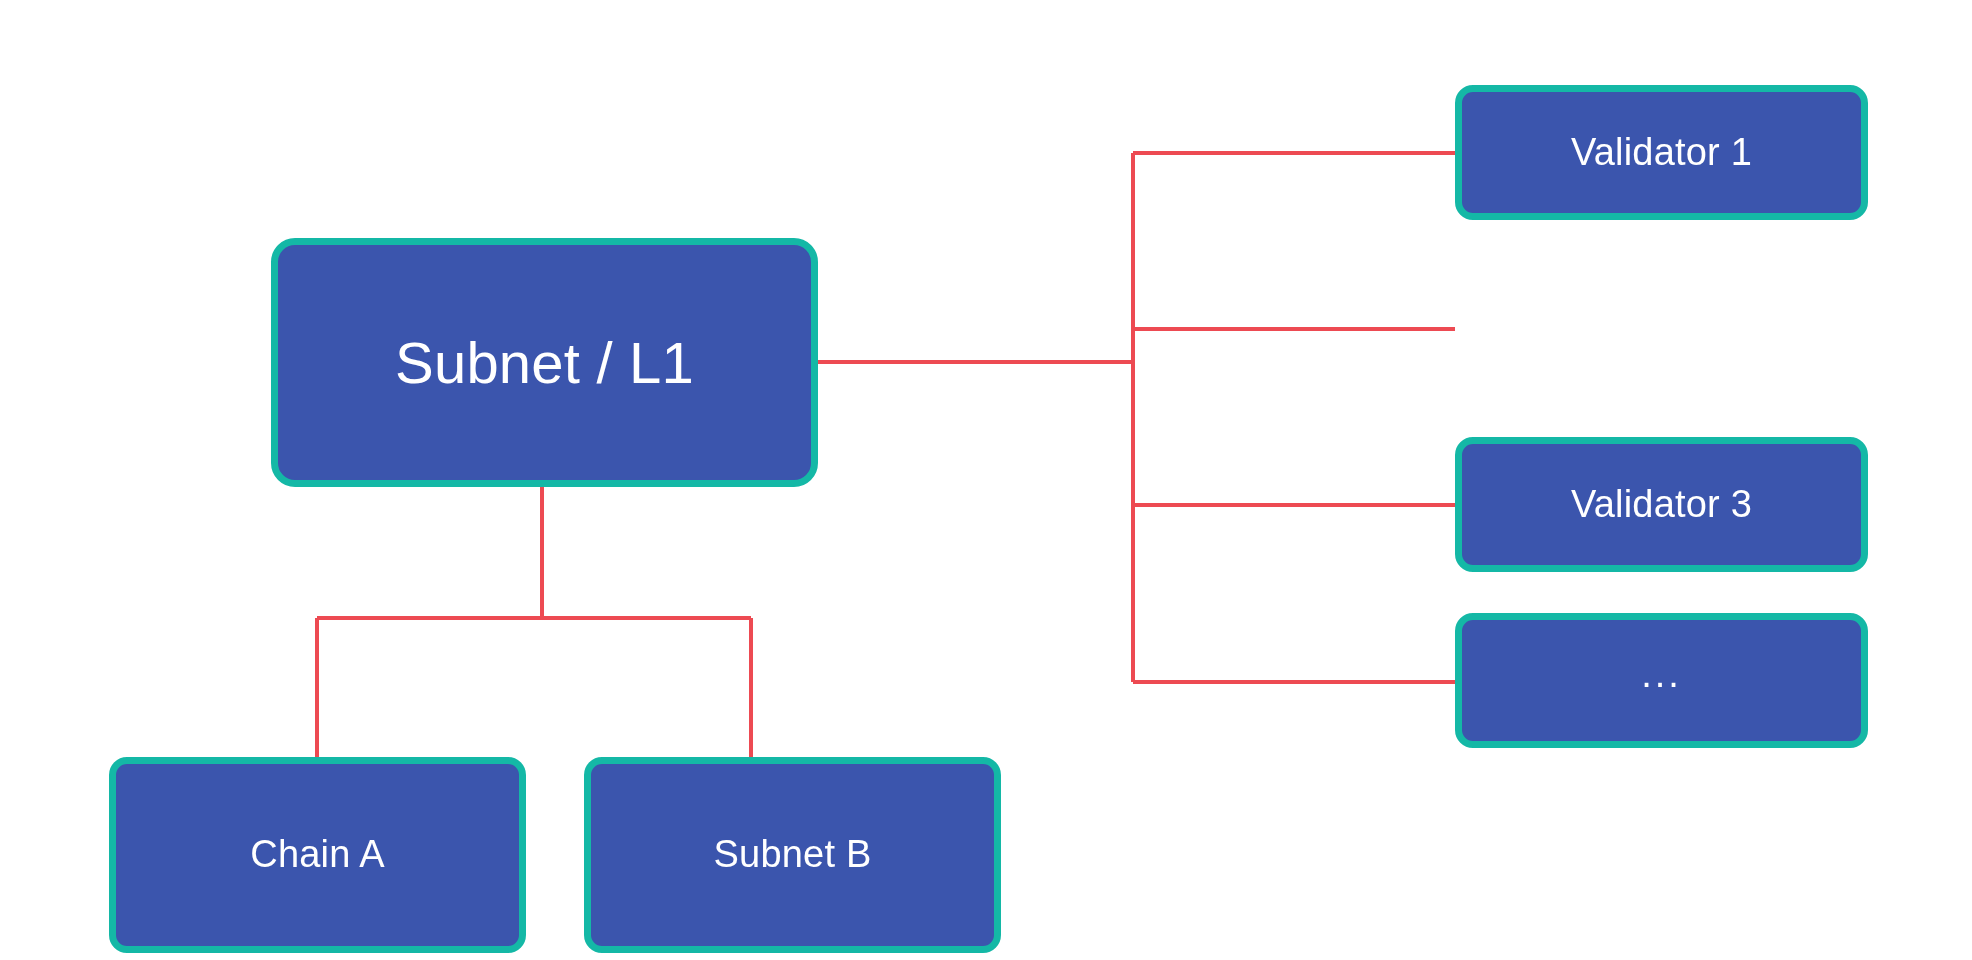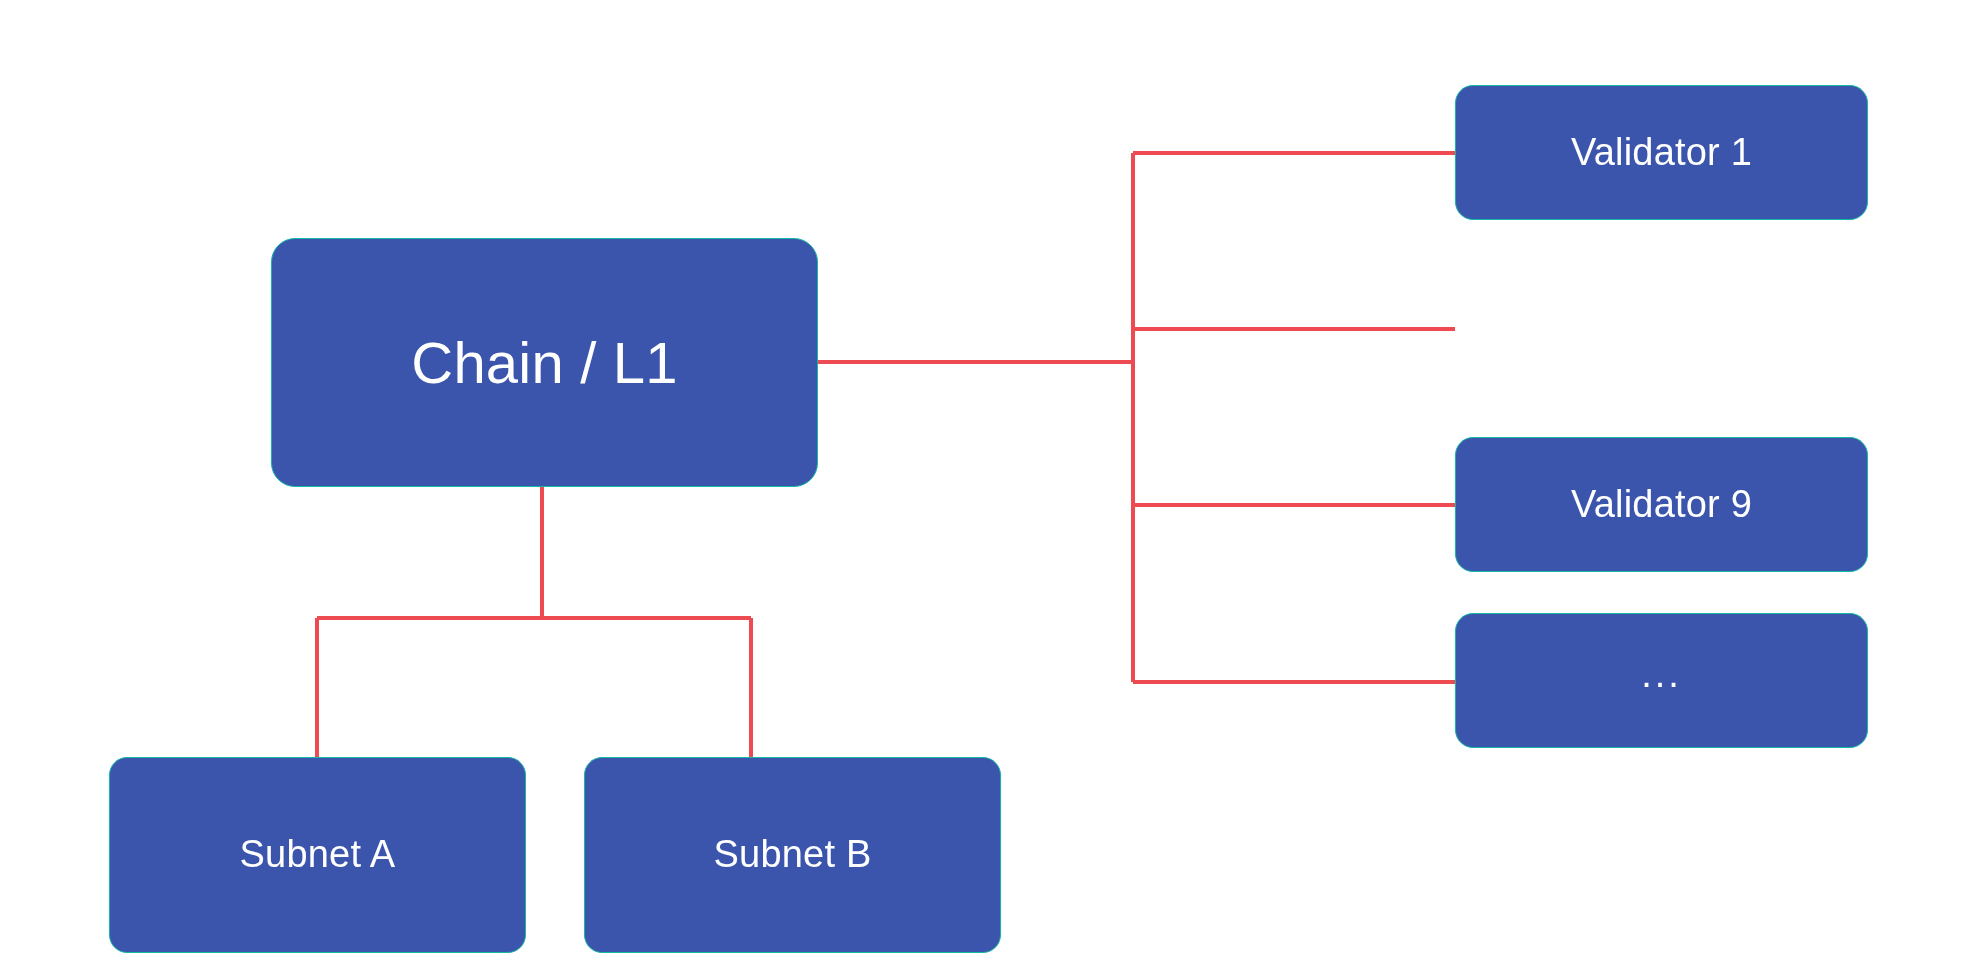--- a/index.html
+++ b/index.html
@@ -24,21 +24,21 @@
     left: 0;
     top: 0;
     width: 1972px;
     height: 960px;
     pointer-events: none;
   }
   .node {
     position: absolute;
     box-sizing: border-box;
     background: #3b55ad;
-    border: 1px solid #14b8a6;
+    border: 7px solid #14b8a6;
     border-radius: 18px;
     display: flex;
     align-items: center;
     justify-content: center;
     color: #ffffff;
     text-align: center;
     line-height: 1.1;
     z-index: 2;
   }
   .node-label {
@@ -126,37 +126,37 @@
 
       <path d="M 542 487 L 542 618"></path>
       <path d="M 317 618 L 751 618"></path>
 
       <path d="M 317 618 L 317 757"></path>
       <path d="M 751 618 L 751 757"></path>
     </g>
   </svg>
 
   <div class="node" id="node-subnet">
-    <span class="node-label">Chain / L1</span>
+    <span class="node-label">Subnet / L1</span>
   </div>
 
   <div class="node" id="node-chain-a">
-    <span class="node-label">Subnet A</span>
+    <span class="node-label">Chain A</span>
   </div>
 
   <div class="node" id="node-chain-b">
     <span class="node-label">Subnet B</span>
   </div>
 
   <div class="node" id="node-validator-1">
     <span class="node-label">Validator 1</span>
   </div>
 
 
   <div class="node" id="node-validator-3">
-    <span class="node-label">Validator 9</span>
+    <span class="node-label">Validator 3</span>
   </div>
 
   <div class="node" id="node-validator-more">
     <span class="node-label">...</span>
   </div>
 
 </div>
 
 </body></html>

